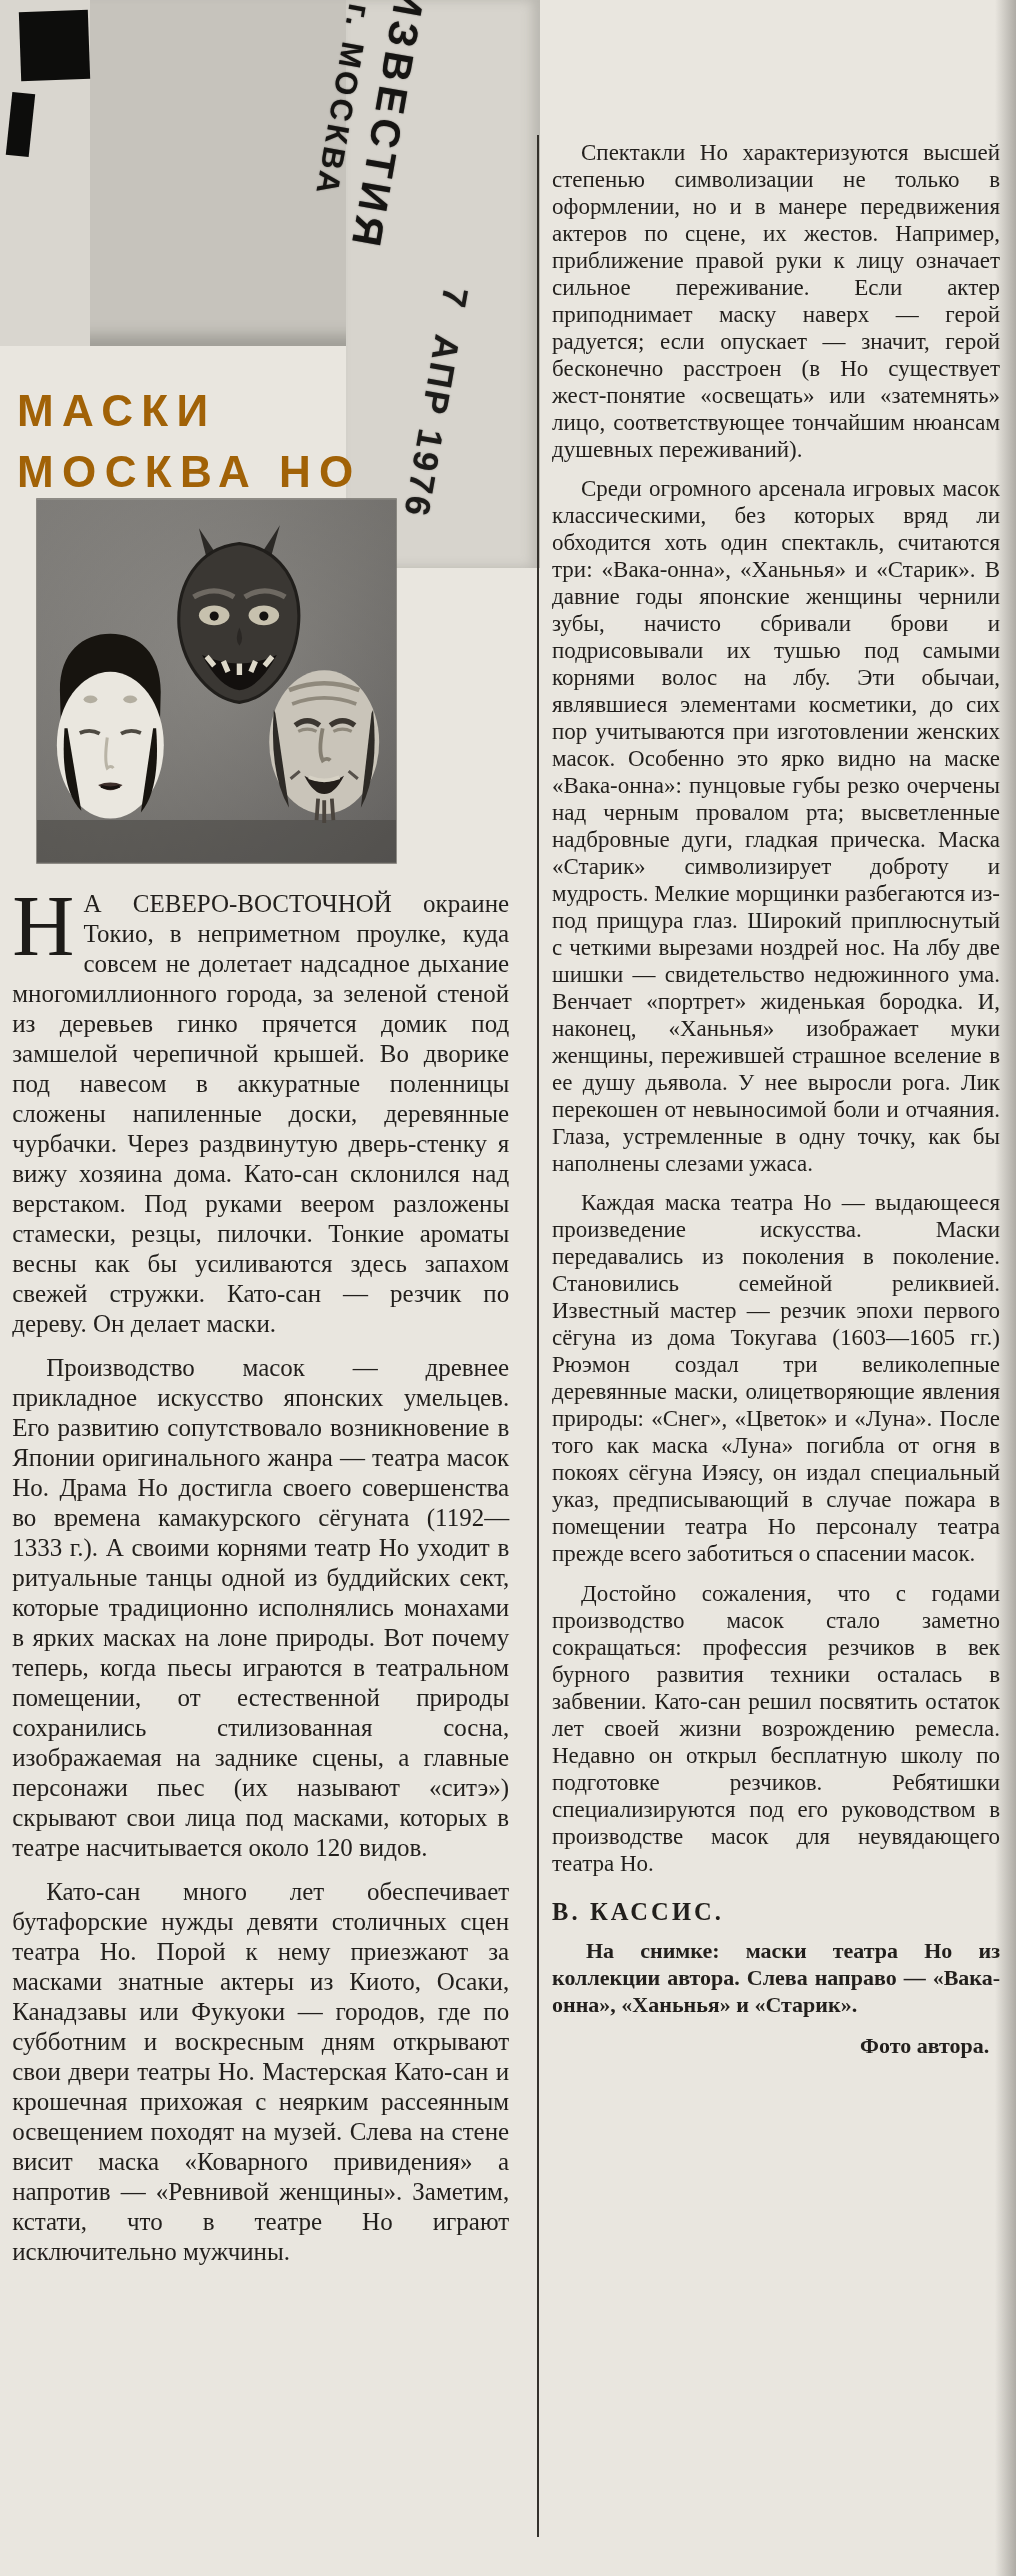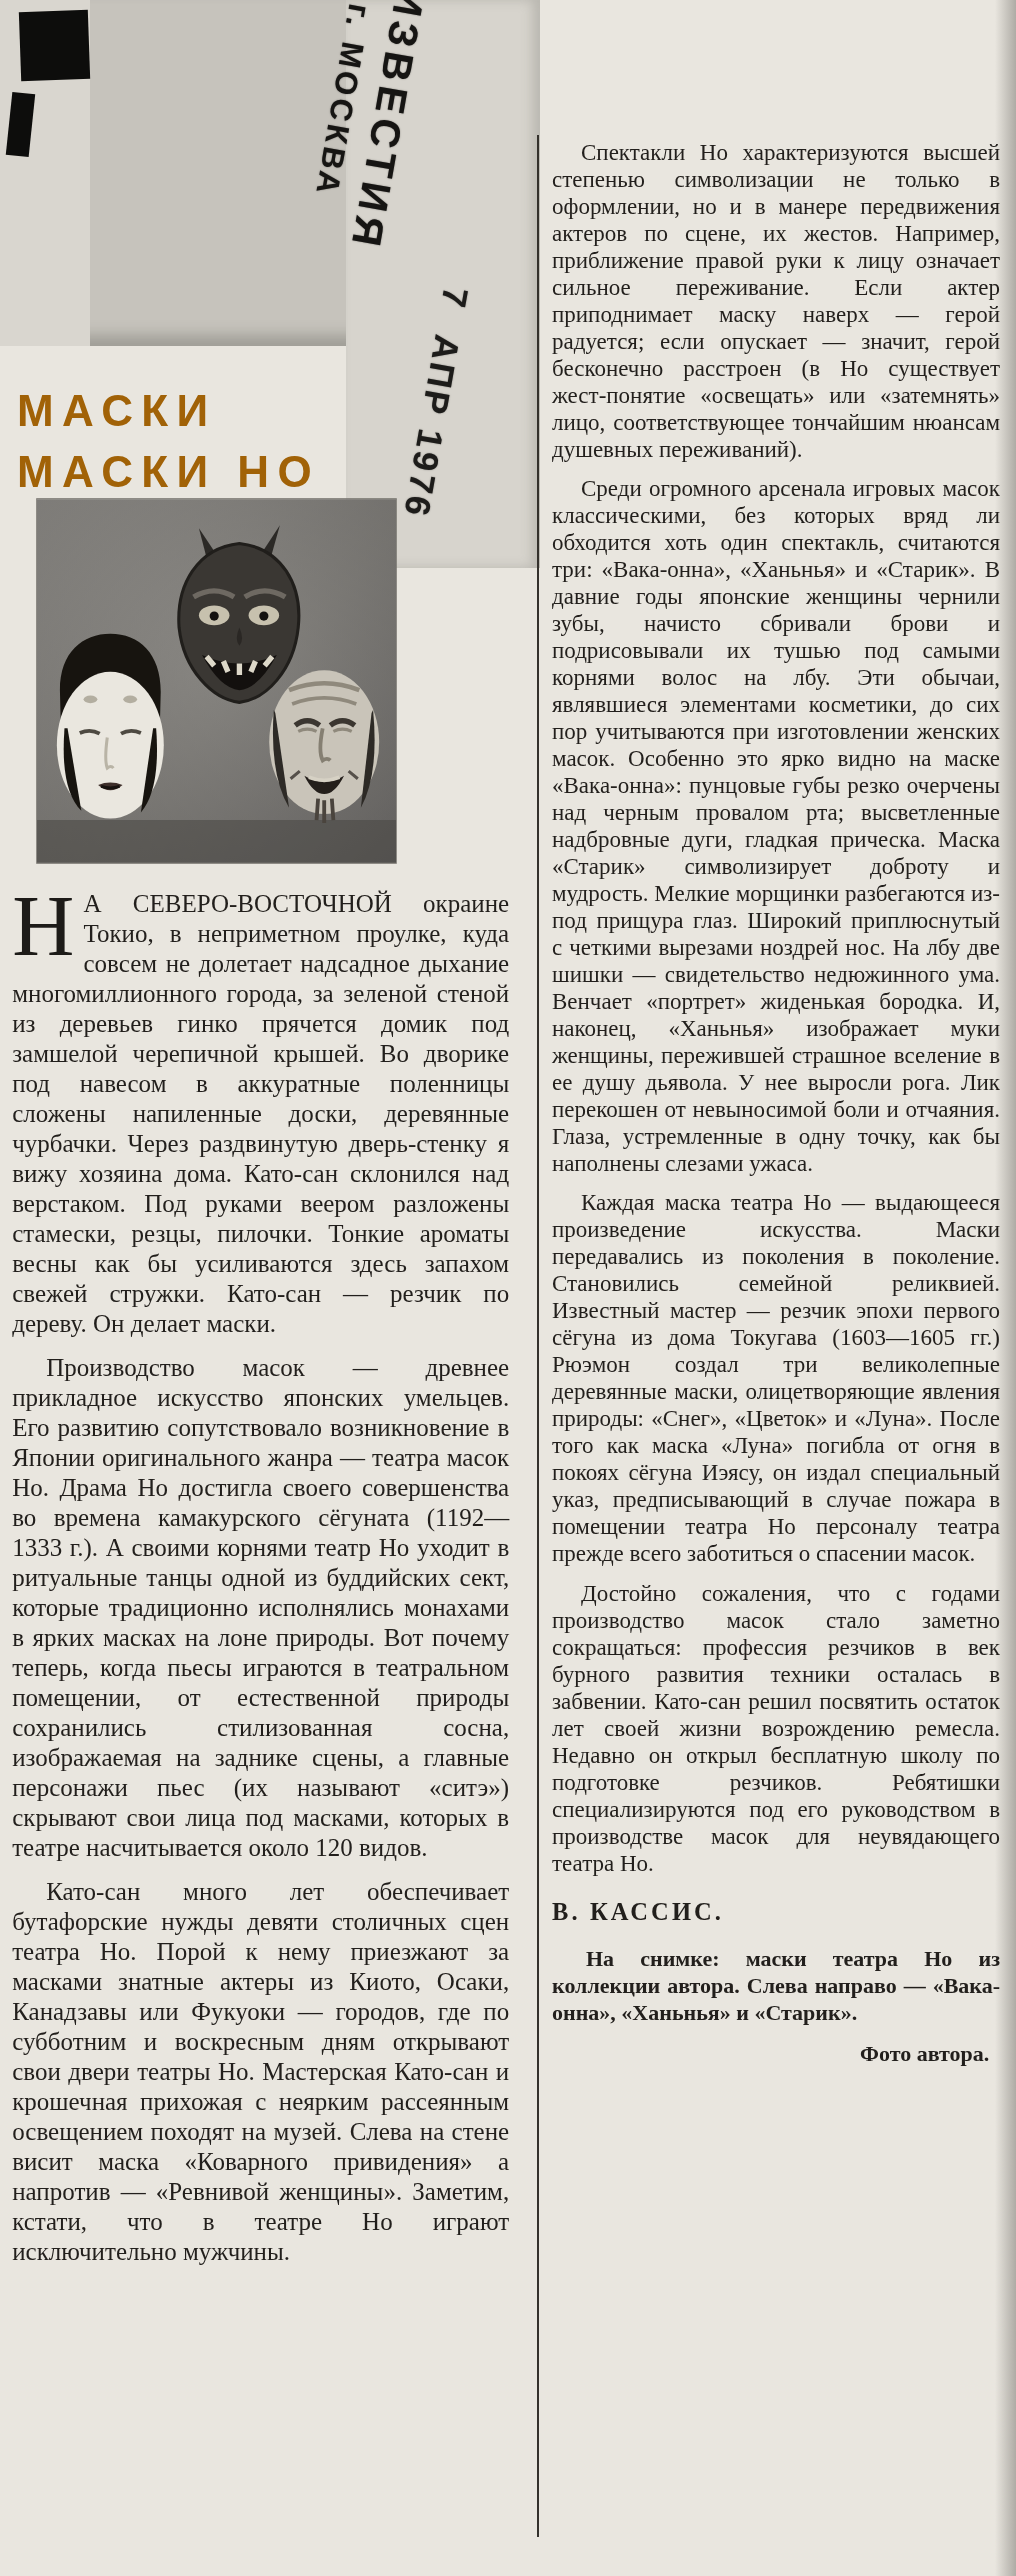--- a/index.html
+++ b/index.html
@@ -62,21 +62,21 @@
     font-size:86px;line-height:69px;
     padding:3.1px 9.2px 0 0;
     font-weight:400;color:#1d1b18;
   }
   .divider{position:absolute;left:537px;top:135px;width:2.3px;height:2402px;background:#34312c;}
   .signature{
     margin-top:21.4px;text-align:left;padding-right:26px;
     font-weight:700;letter-spacing:3.1px;font-size:24.5px;
   }
   .caption{
-    margin-top:20px;font-weight:700;font-size:22px;line-height:27px;
+    margin-top:12px;font-weight:700;font-size:22px;line-height:27px;
     text-indent:34px;text-align:justify;
   }
   .credit{margin-top:14px;text-align:right;padding-right:10.7px;font-weight:700;font-size:22px;}
 </style>
 </head>
 <body>
 
 <div class="page">
 
   <div class="patch patch-backside"></div>
@@ -89,21 +89,21 @@
   <div class="stamp">
     <div class="stamp-line1">ИЗВЕСТИЯ</div>
     <div class="stamp-line2">г. МОСКВА</div>
   </div>
   <div class="datestamp">
     <span>7</span><span class="gap"></span><span>АПР 1976</span>
   </div>
 
   <div class="headline">
     <div>МАСКИ</div>
-    <div>МАСКИ НО</div>
+    <div>МОСКВА НО</div>
   </div>
 
   <div class="photo">
     <svg viewBox="0 0 470 476" xmlns="http://www.w3.org/2000/svg">
       <defs>
         <linearGradient id="bg" x1="0" y1="0" x2="1" y2="1">
           <stop offset="0" stop-color="#93918d"></stop>
           <stop offset="0.55" stop-color="#7e7c78"></stop>
           <stop offset="1" stop-color="#636160"></stop>
         </linearGradient>

